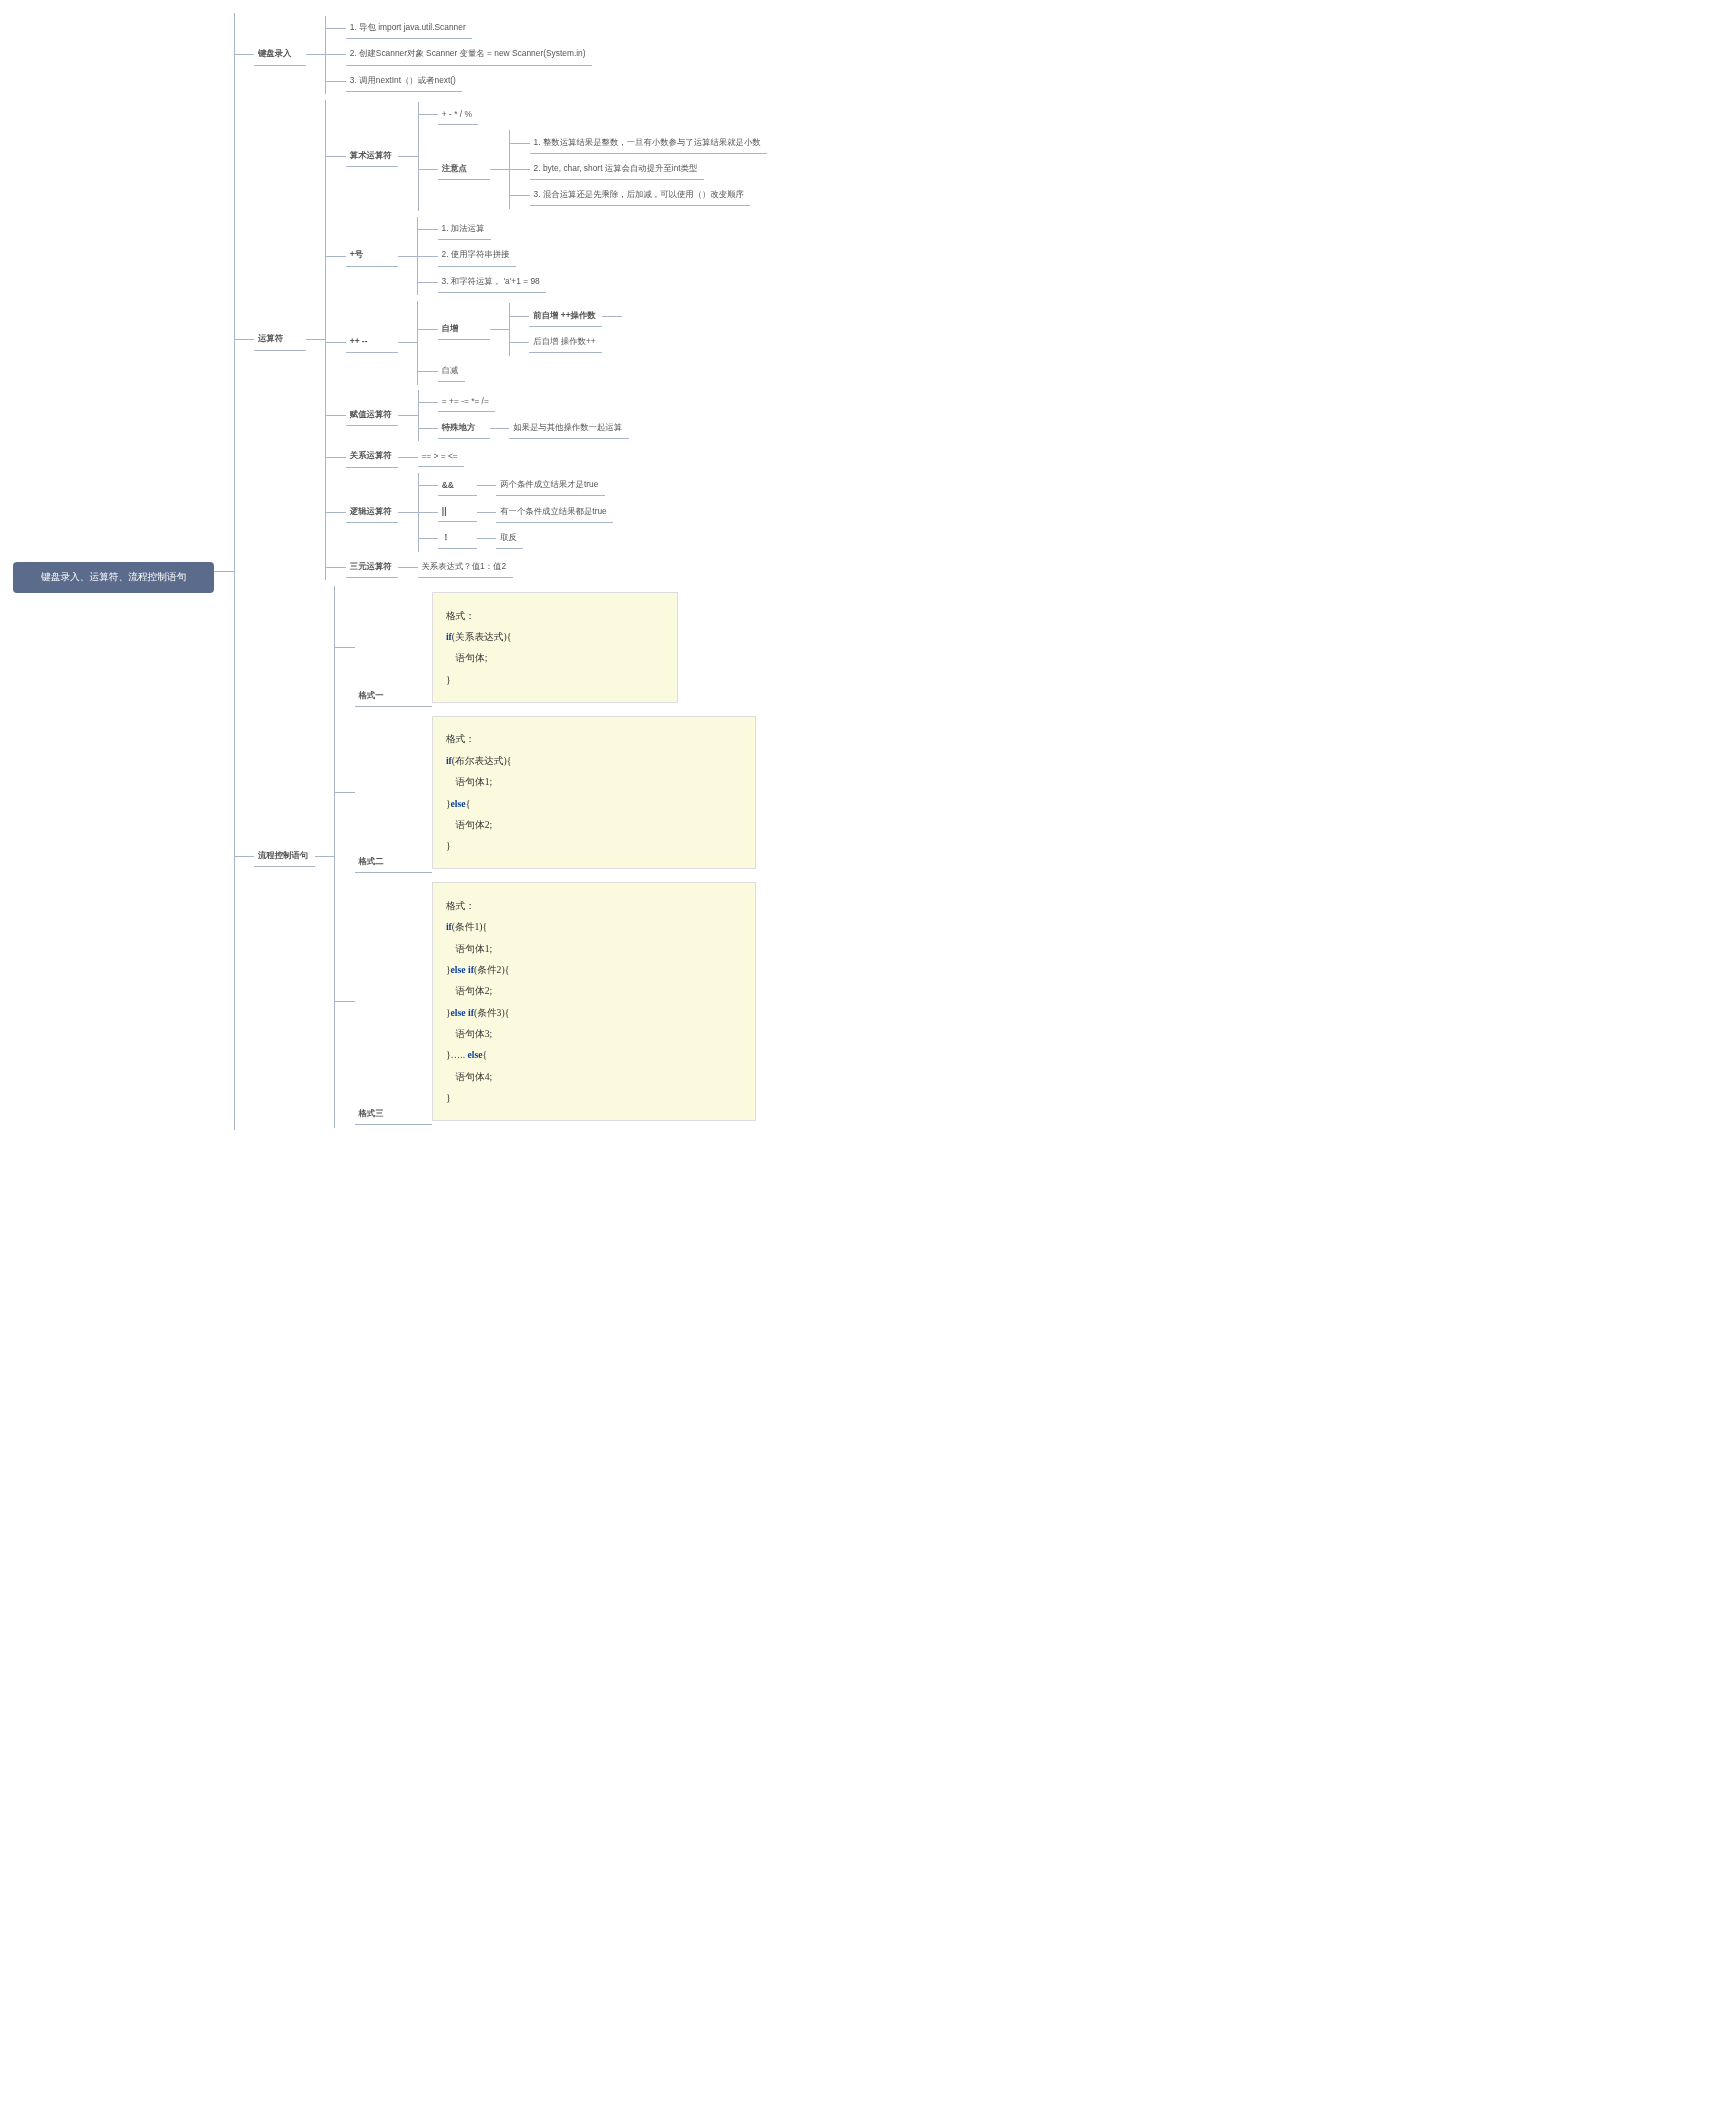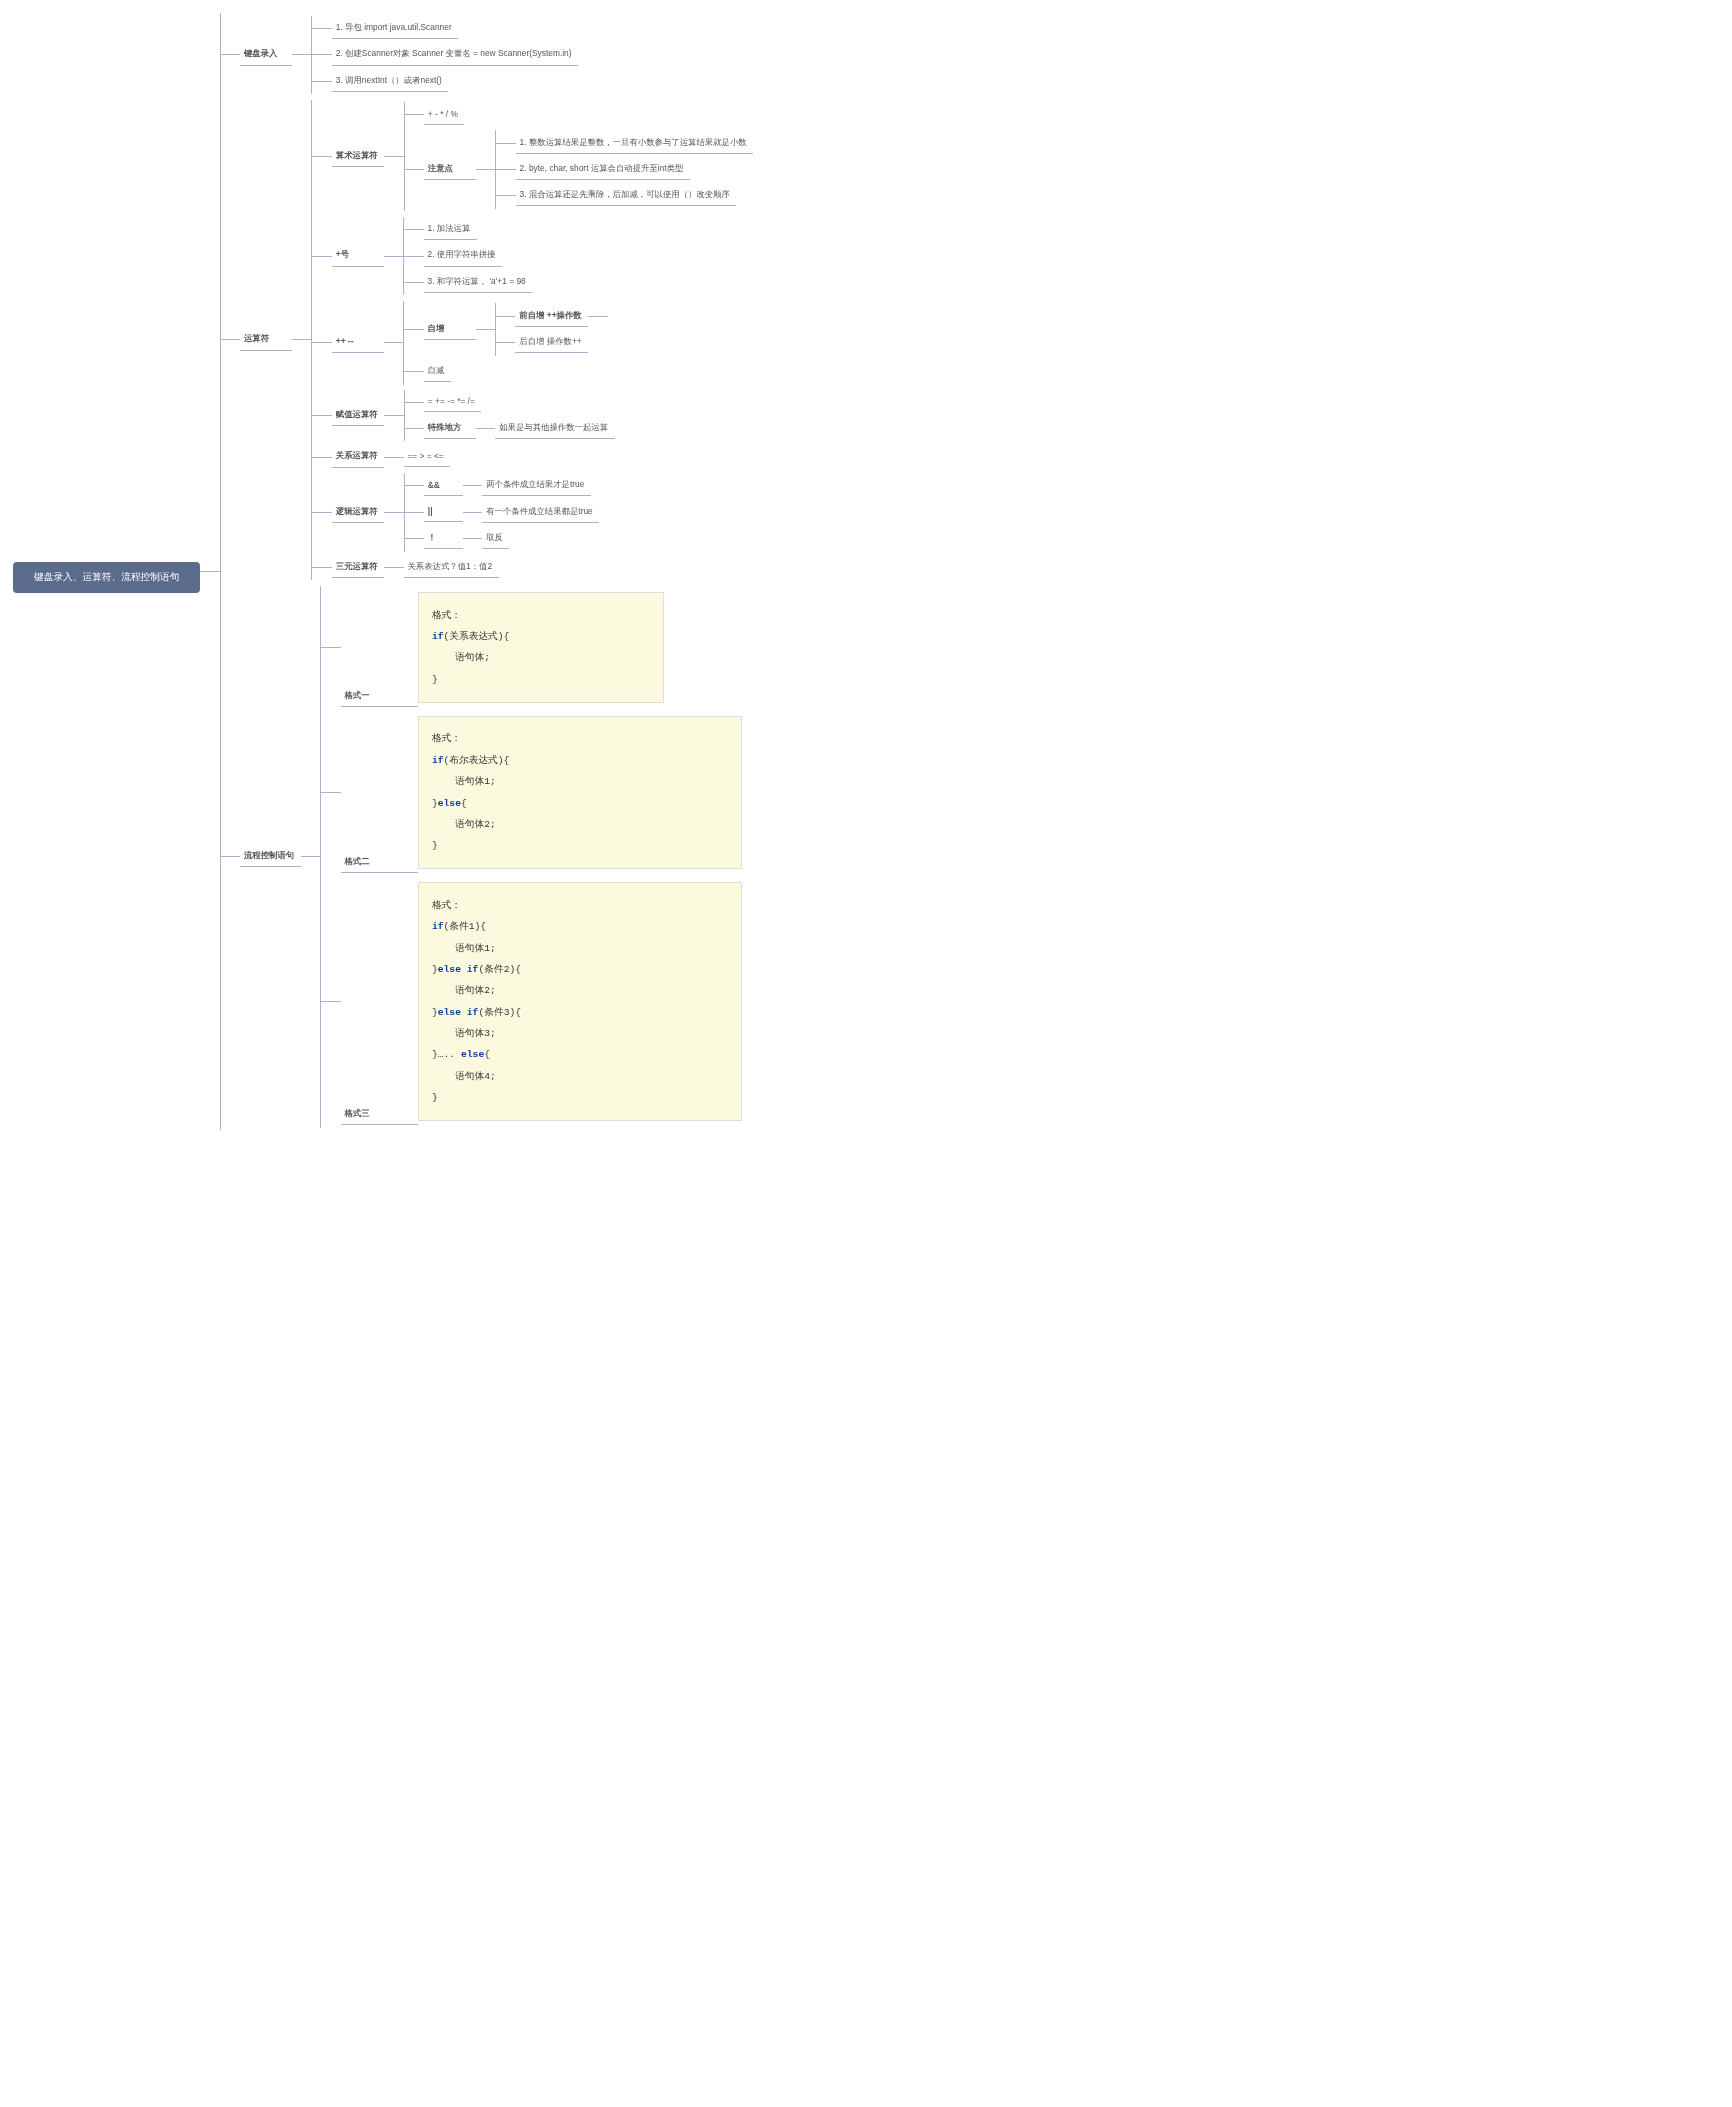--- a/index.html
+++ b/index.html
@@ -9,21 +9,21 @@
     color: #555;
     background: #fff;
     margin: 0;
     padding: 13px;
     width: 1732px;
   }
   .tree { display: flex; align-items: center; }
   .root {
     background: #5b6b8c;
     color: #fff;
-    padding: 9px 21px;
+    padding: 9px 28px;
     border-radius: 3.9px;
     font-size: 9.7px;
     white-space: nowrap;
     margin-right: 0;
     margin-top: 12px;
   }
   .connector-h {
     width: 19.4px;
     height: 0;
     border-top: 0.6px solid #a8b4c8;
@@ -58,21 +58,21 @@
   .leaf {
     border-bottom: 0.6px solid #a8b4c8;
     padding: 3.9px 6.5px 5.2px 3.9px;
     white-space: nowrap;
     color: #555;
   }
   .codebox {
     background: #fbfade;
     border: 0.6px solid #ddd;
     padding: 11.7px 13px;
-    font-family: Liberation Mono, monospace;
+    font-family: Liberation Serif, serif;
     font-size: 9.7px;
     line-height: 2.2;
     color: #333;
     white-space: pre;
     margin: 3.9px 0 3.9px 0;
     display: inline-block;
   }
   .kw { color: #0a3ea0; font-weight: bold; }
   
   .children { padding: 0; }

